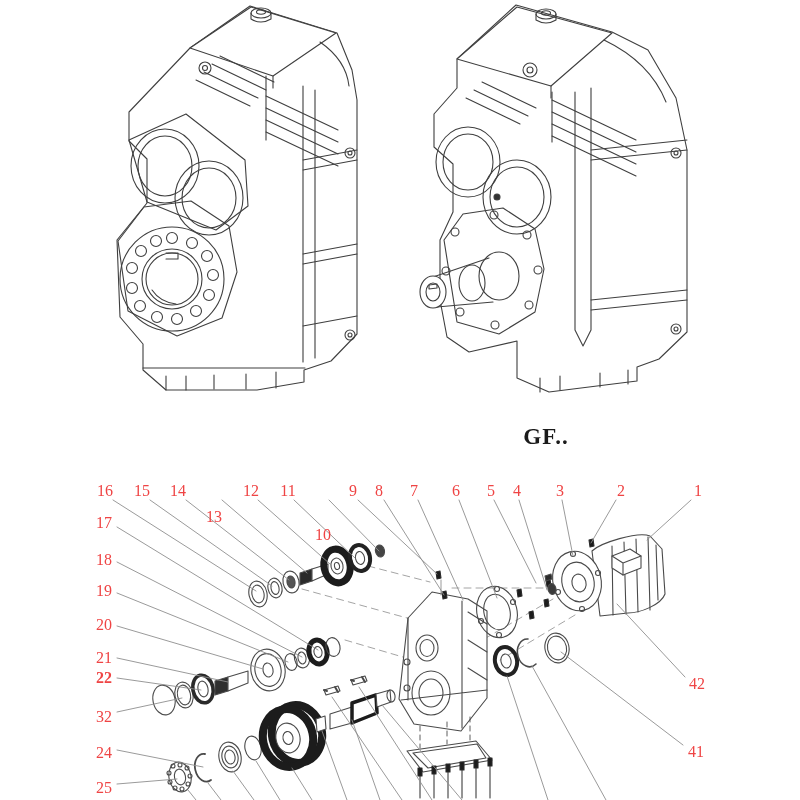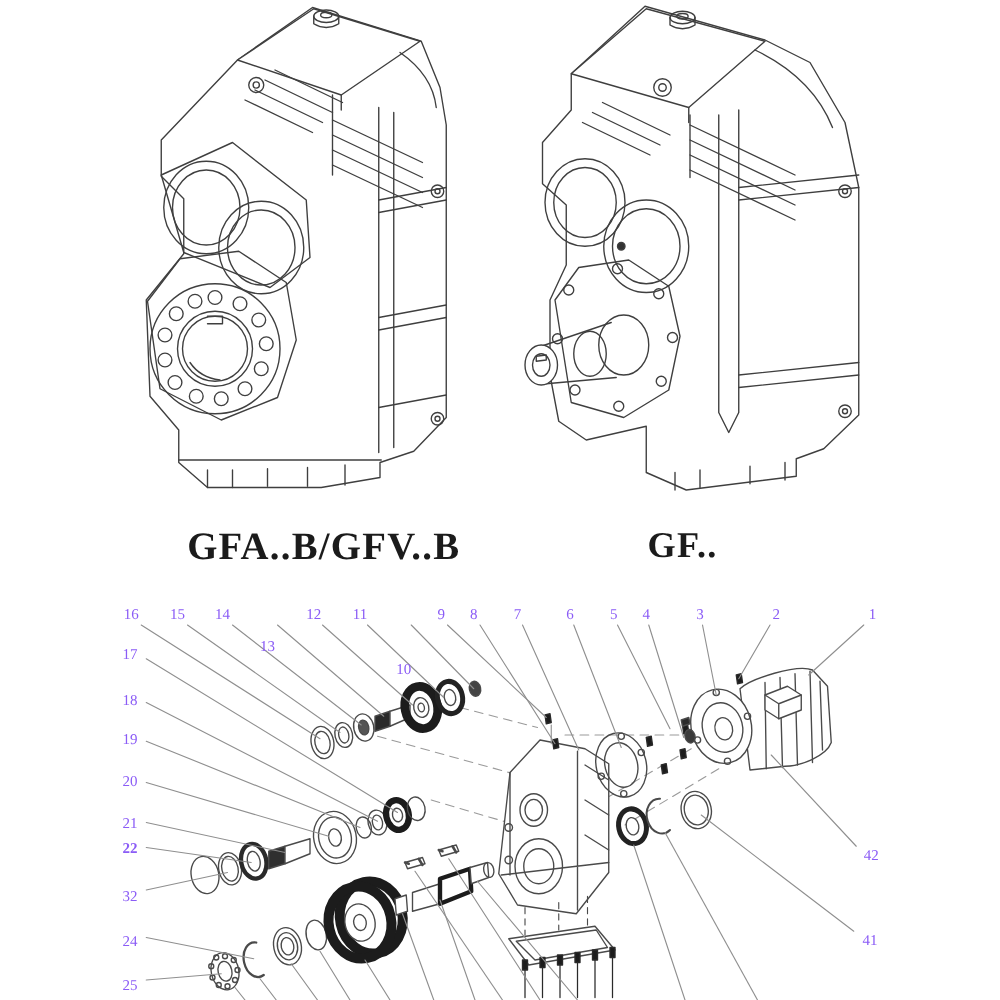--- a/index.html
+++ b/index.html
@@ -2,22 +2,22 @@
 <html><head>
 <meta charset="utf-8">
 <style>
   html,body{margin:0;padding:0;background:#ffffff;}
   #screen{position:relative;width:800px;height:800px;background:#ffffff;overflow:hidden;
           font-family:"Liberation Serif", serif;}
   #artwork{position:absolute;left:0;top:0;}
   .model-label{position:absolute;transform:translate(-50%,-50%);font-weight:bold;
                color:#1b1b1b;white-space:nowrap;letter-spacing:1px;}
   #model-left{left:259px;top:437px;font-size:31px;}
-  #model-right{left:546px;top:437px;font-size:29px;}
-  .callout{position:absolute;transform:translate(-50%,-50%);font-size:12px;color:#8b5cf6;
+  #model-right{left:546px;top:437px;font-size:23px;}
+  .callout{position:absolute;transform:translate(-50%,-50%);font-size:16px;color:#ef4444;
            line-height:1;white-space:nowrap;}
 </style>
 </head>
 <body>
 
 <div id="screen">
 
 <svg id="artwork" width="800" height="800" viewBox="0 0 800 800" fill="none" stroke="#3f3f3f" stroke-width="1.1" stroke-linejoin="round" stroke-linecap="round">
 
   <g>
@@ -313,21 +313,20 @@
         <line x1="117" y1="658" x2="228" y2="682"></line>
         <line x1="117" y1="678" x2="201" y2="690"></line>
         <line x1="117" y1="712" x2="182" y2="698"></line>
         <line x1="117" y1="750" x2="203" y2="767"></line>
         <line x1="117" y1="784" x2="177" y2="779"></line>
         <line x1="685" y1="677" x2="617" y2="604"></line>
         <line x1="683" y1="745" x2="561" y2="652"></line>
       </g>
 </svg>
 
-<div class="model-label" id="model-left">GFA..B/GFV..B</div>
 <div class="model-label" id="model-right">GF..</div>
 
 <div id="callout-layer">
       <div class="callout" style="left: 105px; top: 491px;">16</div>
       <div class="callout" style="left: 142px; top: 491px;">15</div>
       <div class="callout" style="left: 178px; top: 491px;">14</div>
       <div class="callout" style="left: 214px; top: 517px;">13</div>
       <div class="callout" style="left: 251px; top: 491px;">12</div>
       <div class="callout" style="left: 288px; top: 491px;">11</div>
       <div class="callout" style="left: 323px; top: 491px; margin-top: 44px;">10</div>

